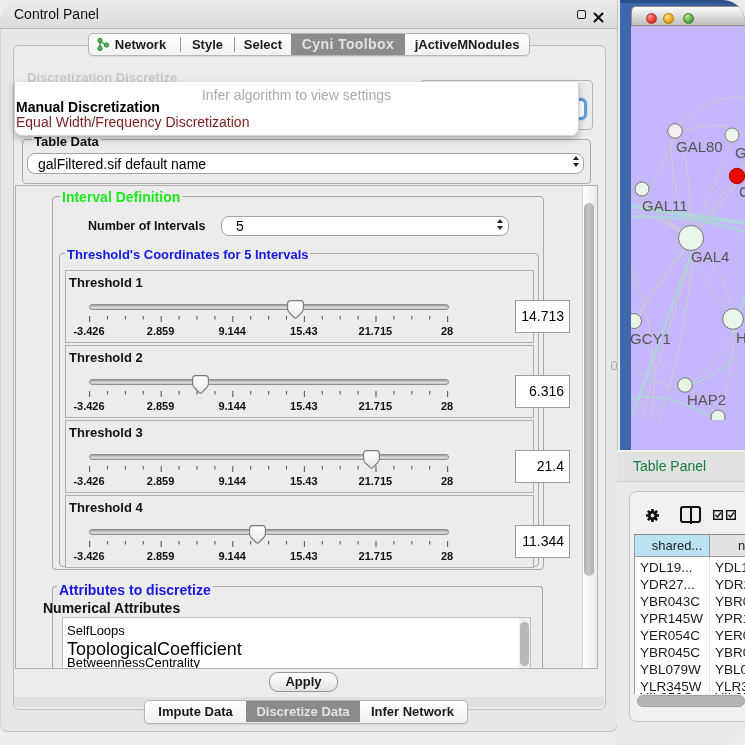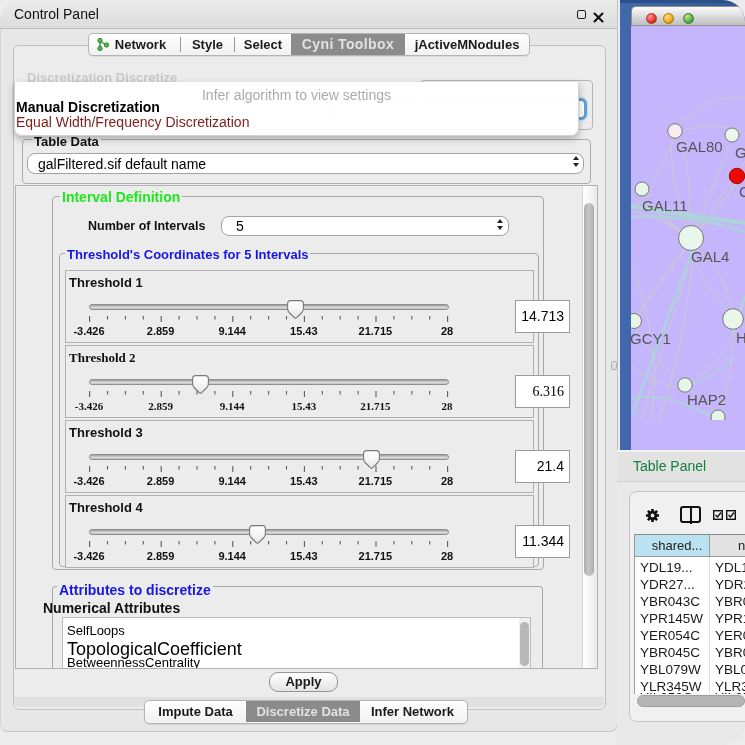--- a/index.html
+++ b/index.html
@@ -153,21 +153,21 @@
             <linearGradient id="thg1" x1="0" y1="0" x2="0" y2="1">
           <stop offset="0" stop-color="#ffffff"></stop>
               <stop offset="0.55" stop-color="#f4f4f4"></stop>
               <stop offset="1" stop-color="#e2e2e2"></stop>
         </linearGradient>
           </defs>
         <path d="M0.6,8.5 V3.6 Q0.6,0.6 3.6,0.6 H13.4 Q16.4,0.6 16.4,3.6 V8.5 Q16.4,11 14.4,13 L9.7,17.7 Q8.5,18.9 7.3,17.7 L2.6,13 Q0.6,11 0.6,8.5 Z" fill="url(#thg1)" stroke="#787878" stroke-width="1.1"></path>
       </svg>
       <div class="vbox">14.713</div>
     </div>
-    <div id="tp2" class="tpanel" style="top:159px;font-family:Liberation Serif, serif;">
+    <div id="tp2" class="tpanel" style="top:159px;">
       <div class="ttitle">Threshold 2</div>
       <div class="track"></div>
       <svg class="ticks" width="360" height="7" viewBox="0 0 360 7">
           <line x1="0.6" y1="0" x2="0.6" y2="6" stroke="#5a5a5a" stroke-width="1.1"></line>
           <line x1="18.5" y1="0" x2="18.5" y2="3.5" stroke="#5a5a5a" stroke-width="1.1"></line>
           <line x1="36.4" y1="0" x2="36.4" y2="3.5" stroke="#5a5a5a" stroke-width="1.1"></line>
           <line x1="54.3" y1="0" x2="54.3" y2="3.5" stroke="#5a5a5a" stroke-width="1.1"></line>
           <line x1="72.2" y1="0" x2="72.2" y2="6" stroke="#5a5a5a" stroke-width="1.1"></line>
           <line x1="90.1" y1="0" x2="90.1" y2="3.5" stroke="#5a5a5a" stroke-width="1.1"></line>
           <line x1="108.0" y1="0" x2="108.0" y2="3.5" stroke="#5a5a5a" stroke-width="1.1"></line>

